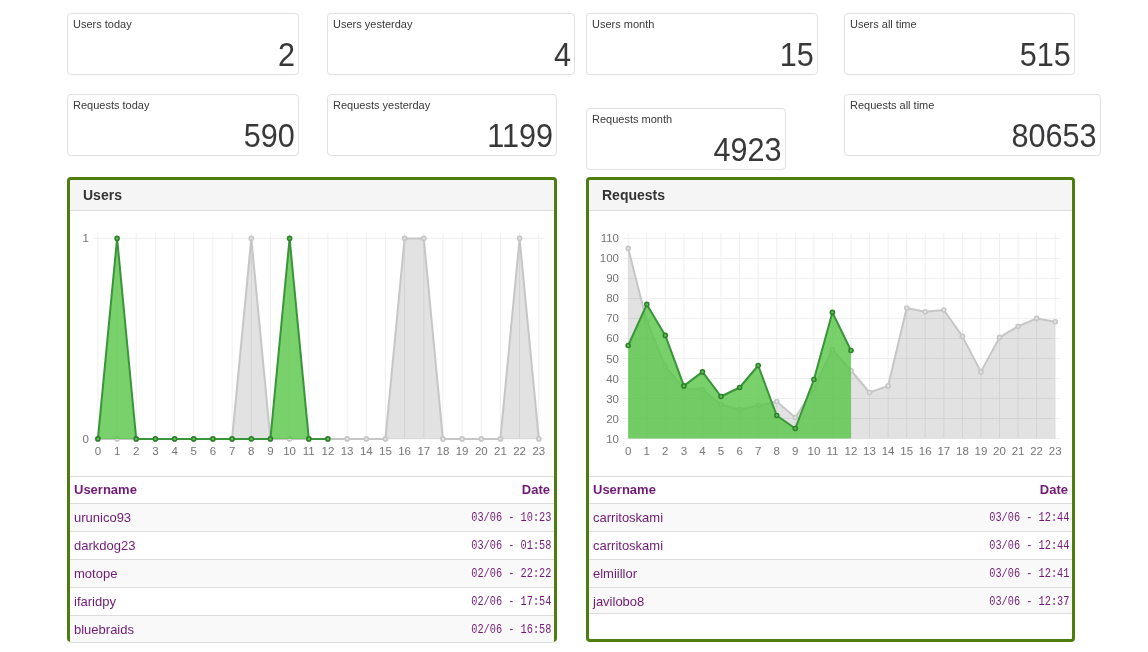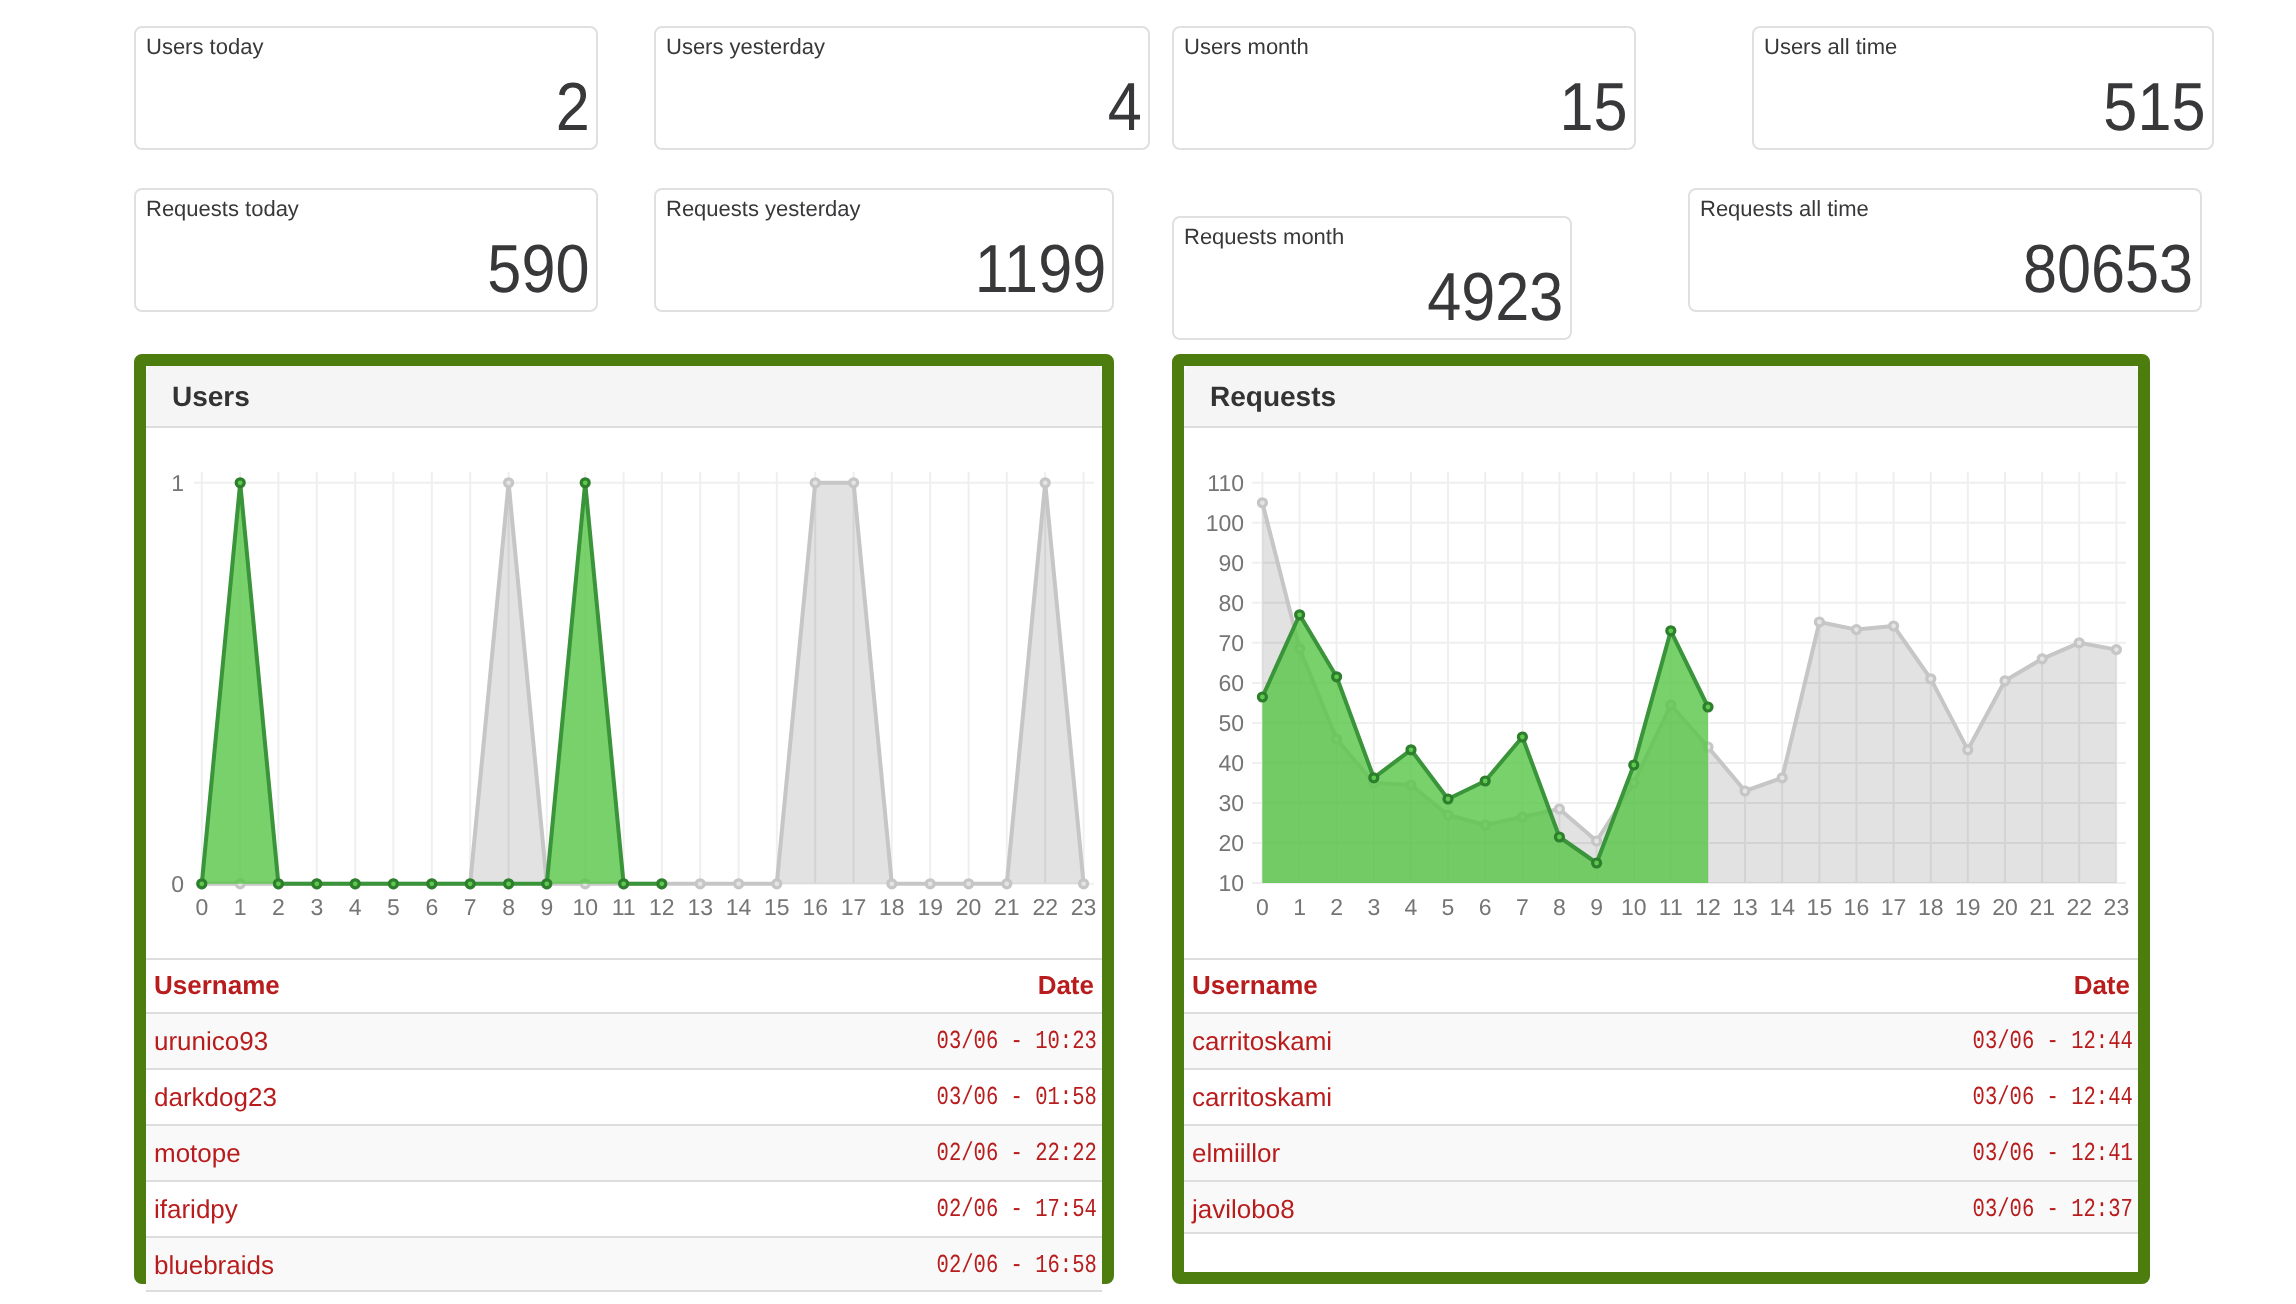--- a/index.html
+++ b/index.html
@@ -1,44 +1,44 @@
 <!DOCTYPE html>
 <html><head><meta charset="utf-8"><title>Dashboard</title>
 <style>
 * { margin:0; padding:0; box-sizing:border-box; }
 html,body { width:1148px; height:652px; background:#fff; overflow:hidden;
   font-family:"Liberation Sans", sans-serif; color:#38383a; position:relative; }
 .card { position:absolute; height:62px; background:#fff; border:1px solid #e0e0e0; border-radius:4px; }
 .card .lbl { position:absolute; left:5px; top:4px; font-size:11px; }
 .card .num { position:absolute; right:3px; bottom:3px; font-size:34px; line-height:1; transform:scaleX(0.9); transform-origin:right bottom; }
-.panel { position:absolute; top:177px; height:465px; background:#fff; border:6px solid #4d7c0f; border-radius:4px; }
+.panel { position:absolute; top:177px; height:465px; background:#fff; border:3px solid #4d7c0f; border-radius:4px; }
 .phead { height:31px; background:#f5f5f5; border-bottom:1px solid #ddd; border-radius:3px 3px 0 0;
   font-weight:bold; font-size:14px; color:#333; line-height:30px; padding-left:13px; }
 .chart { position:absolute; left:0; top:32px; display:block; }
-.tbl { position:absolute; left:0; top:295.6px; width:100%; font-size:13px; color:#b91c1c; }
+.tbl { position:absolute; left:0; top:295.6px; width:100%; font-size:13px; color:#701a75; }
 .thead { border-top:1px solid #ddd; height:27px; line-height:26px; font-weight:bold; padding:0 4px; }
 .tr { border-top:1px solid #ddd; height:28.2px; line-height:27px; padding:0 4px; }
 .tr.odd { background:#f9f9f9; }
 .tr:last-child { height:27.2px; border-bottom:1px solid #ddd; }
 .dt { float:right; }
 .mono { font-family:"Liberation Mono", monospace; font-size:13px; line-height:27px; margin-right:-1px; display:inline-block; transform:scaleX(0.79); transform-origin:right center; }
 </style></head><body>
 <div class="card" style="left:67px;top:13px;width:232px;">
     <div class="lbl">Users today</div>
     <div class="num">2</div>
   </div>
 <div class="card" style="left:327px;top:13px;width:248px;">
     <div class="lbl">Users yesterday</div>
     <div class="num">4</div>
   </div>
 <div class="card" style="left:586px;top:13px;width:232px;">
     <div class="lbl">Users month</div>
     <div class="num">15</div>
   </div>
-<div class="card" style="left:844px;top:13px;width:231px;margin-left:32px;">
+<div class="card" style="left:844px;top:13px;width:231px;">
     <div class="lbl">Users all time</div>
     <div class="num">515</div>
   </div>
 <div class="card" style="left:67px;top:94px;width:232px;">
     <div class="lbl">Requests today</div>
     <div class="num">590</div>
   </div>
 <div class="card" style="left:327px;top:94px;width:230px;">
     <div class="lbl">Requests yesterday</div>
     <div class="num">1199</div>

